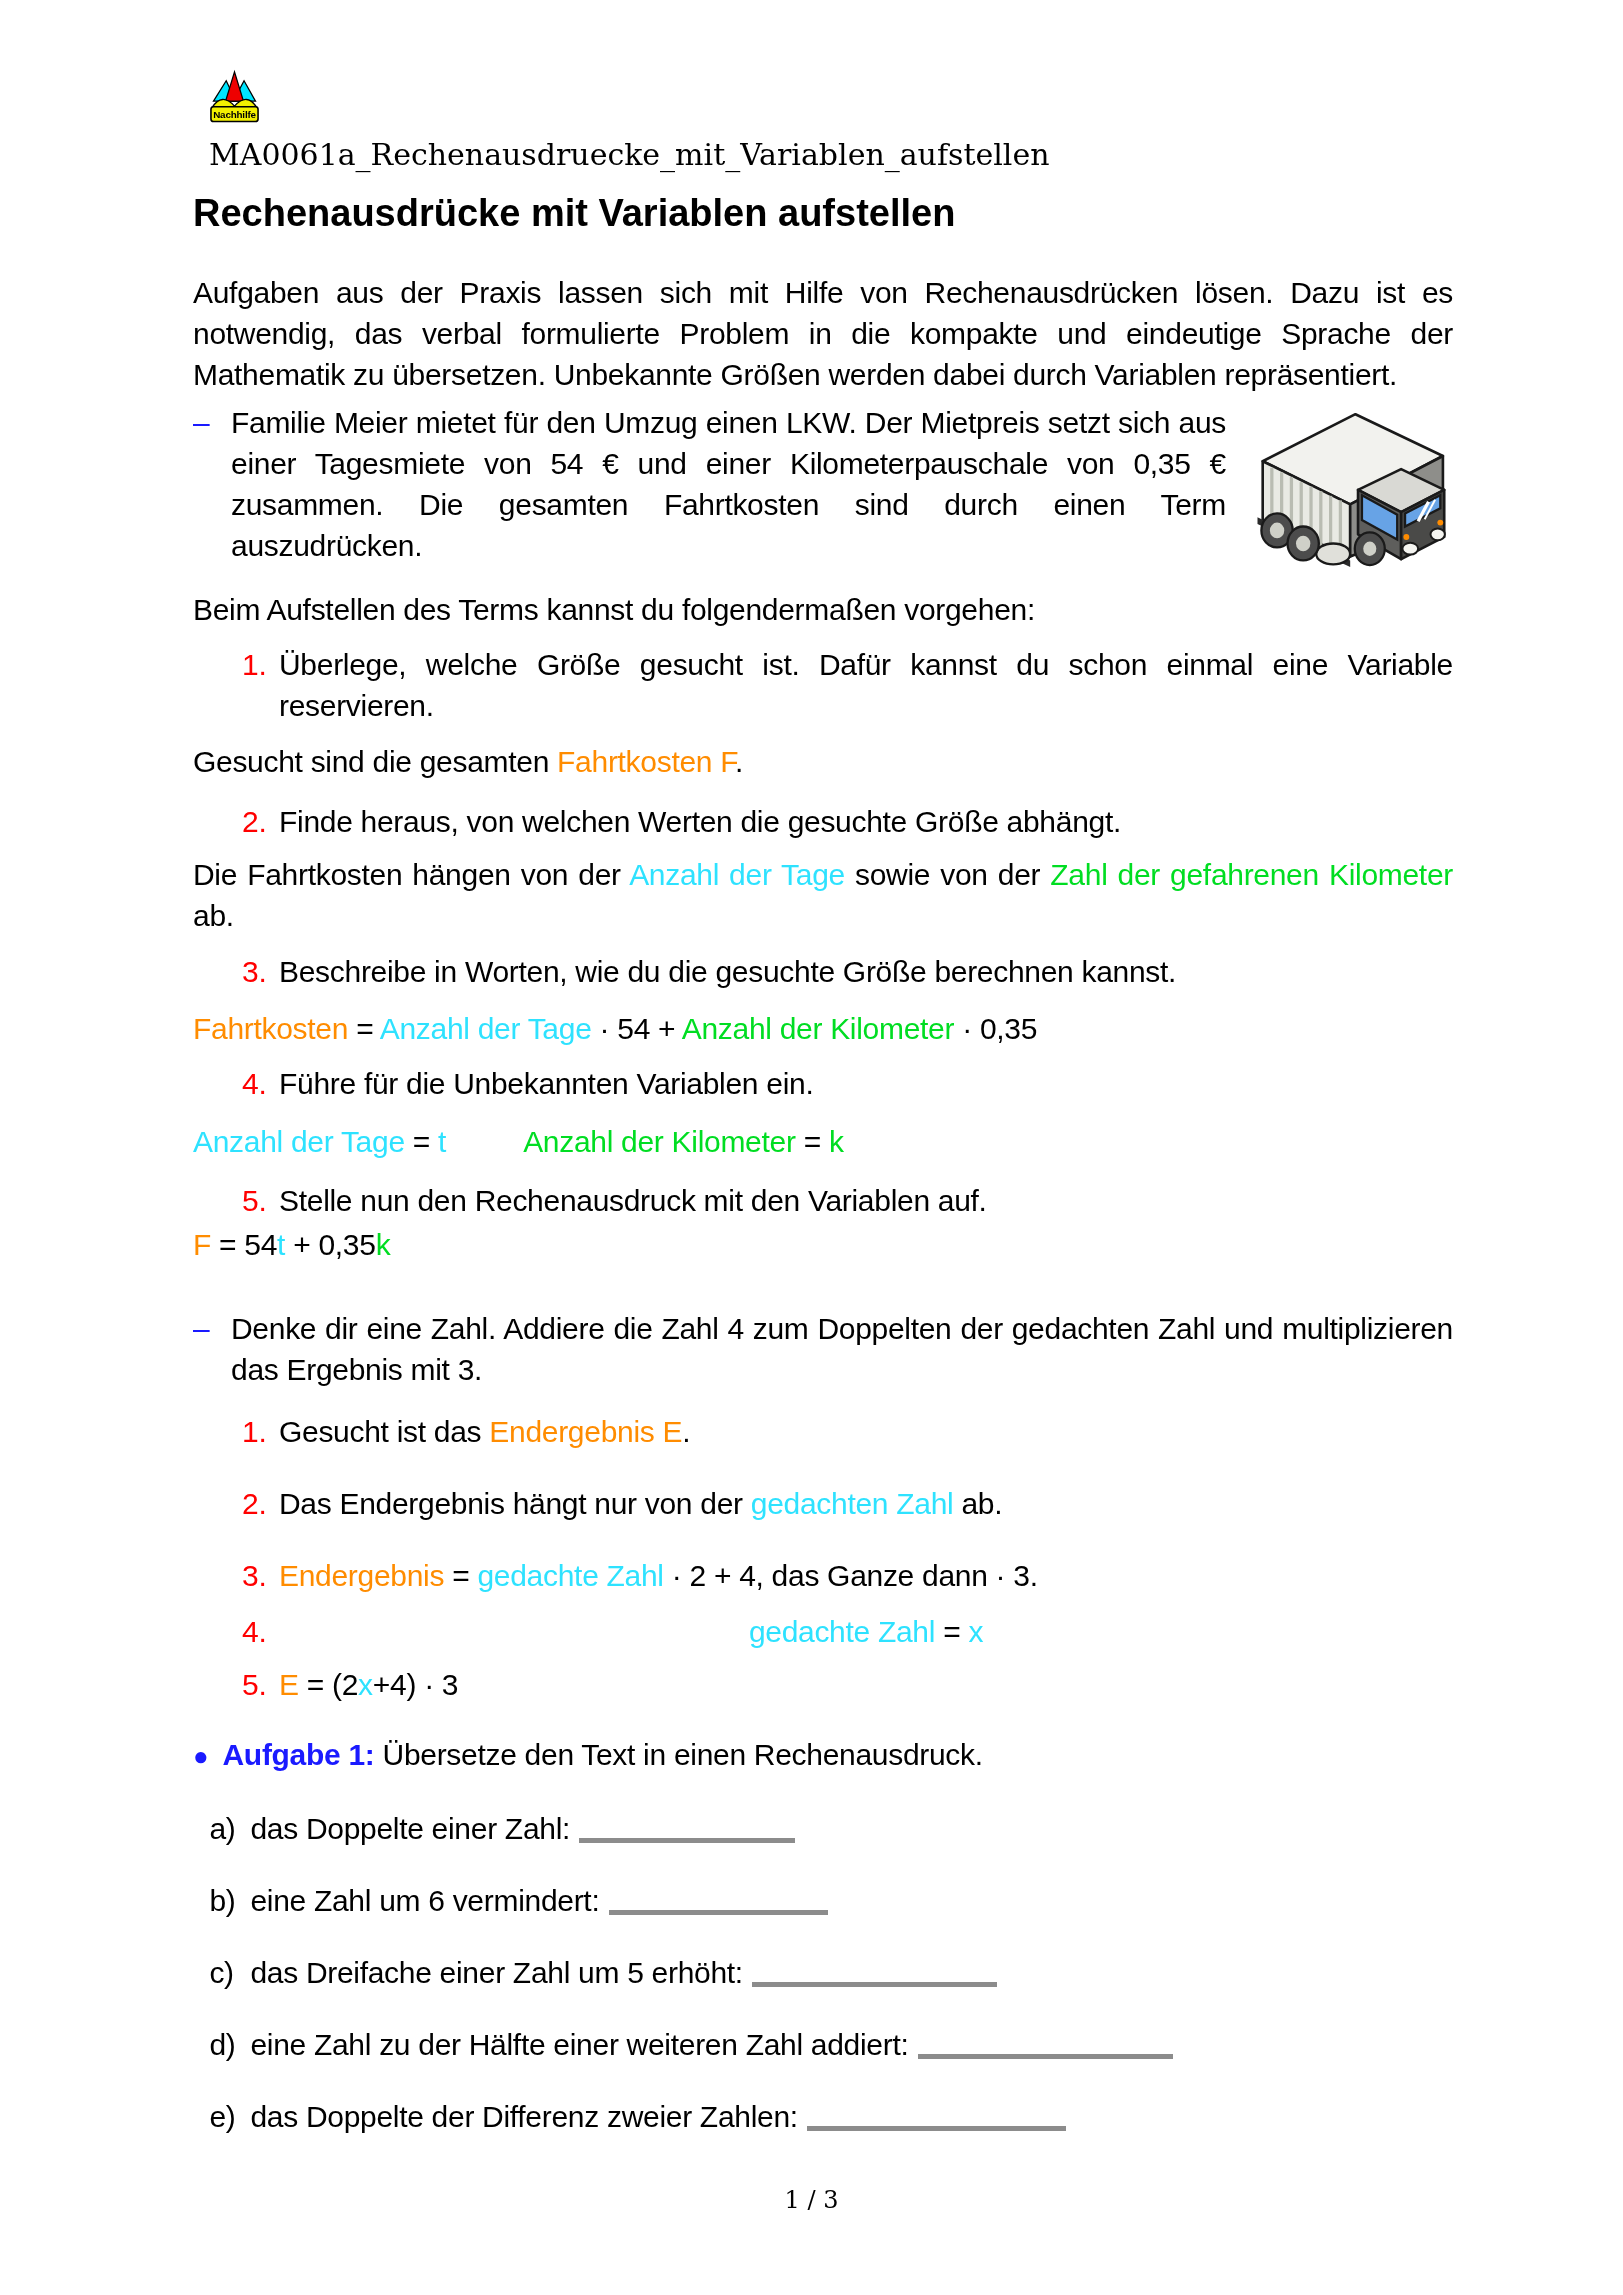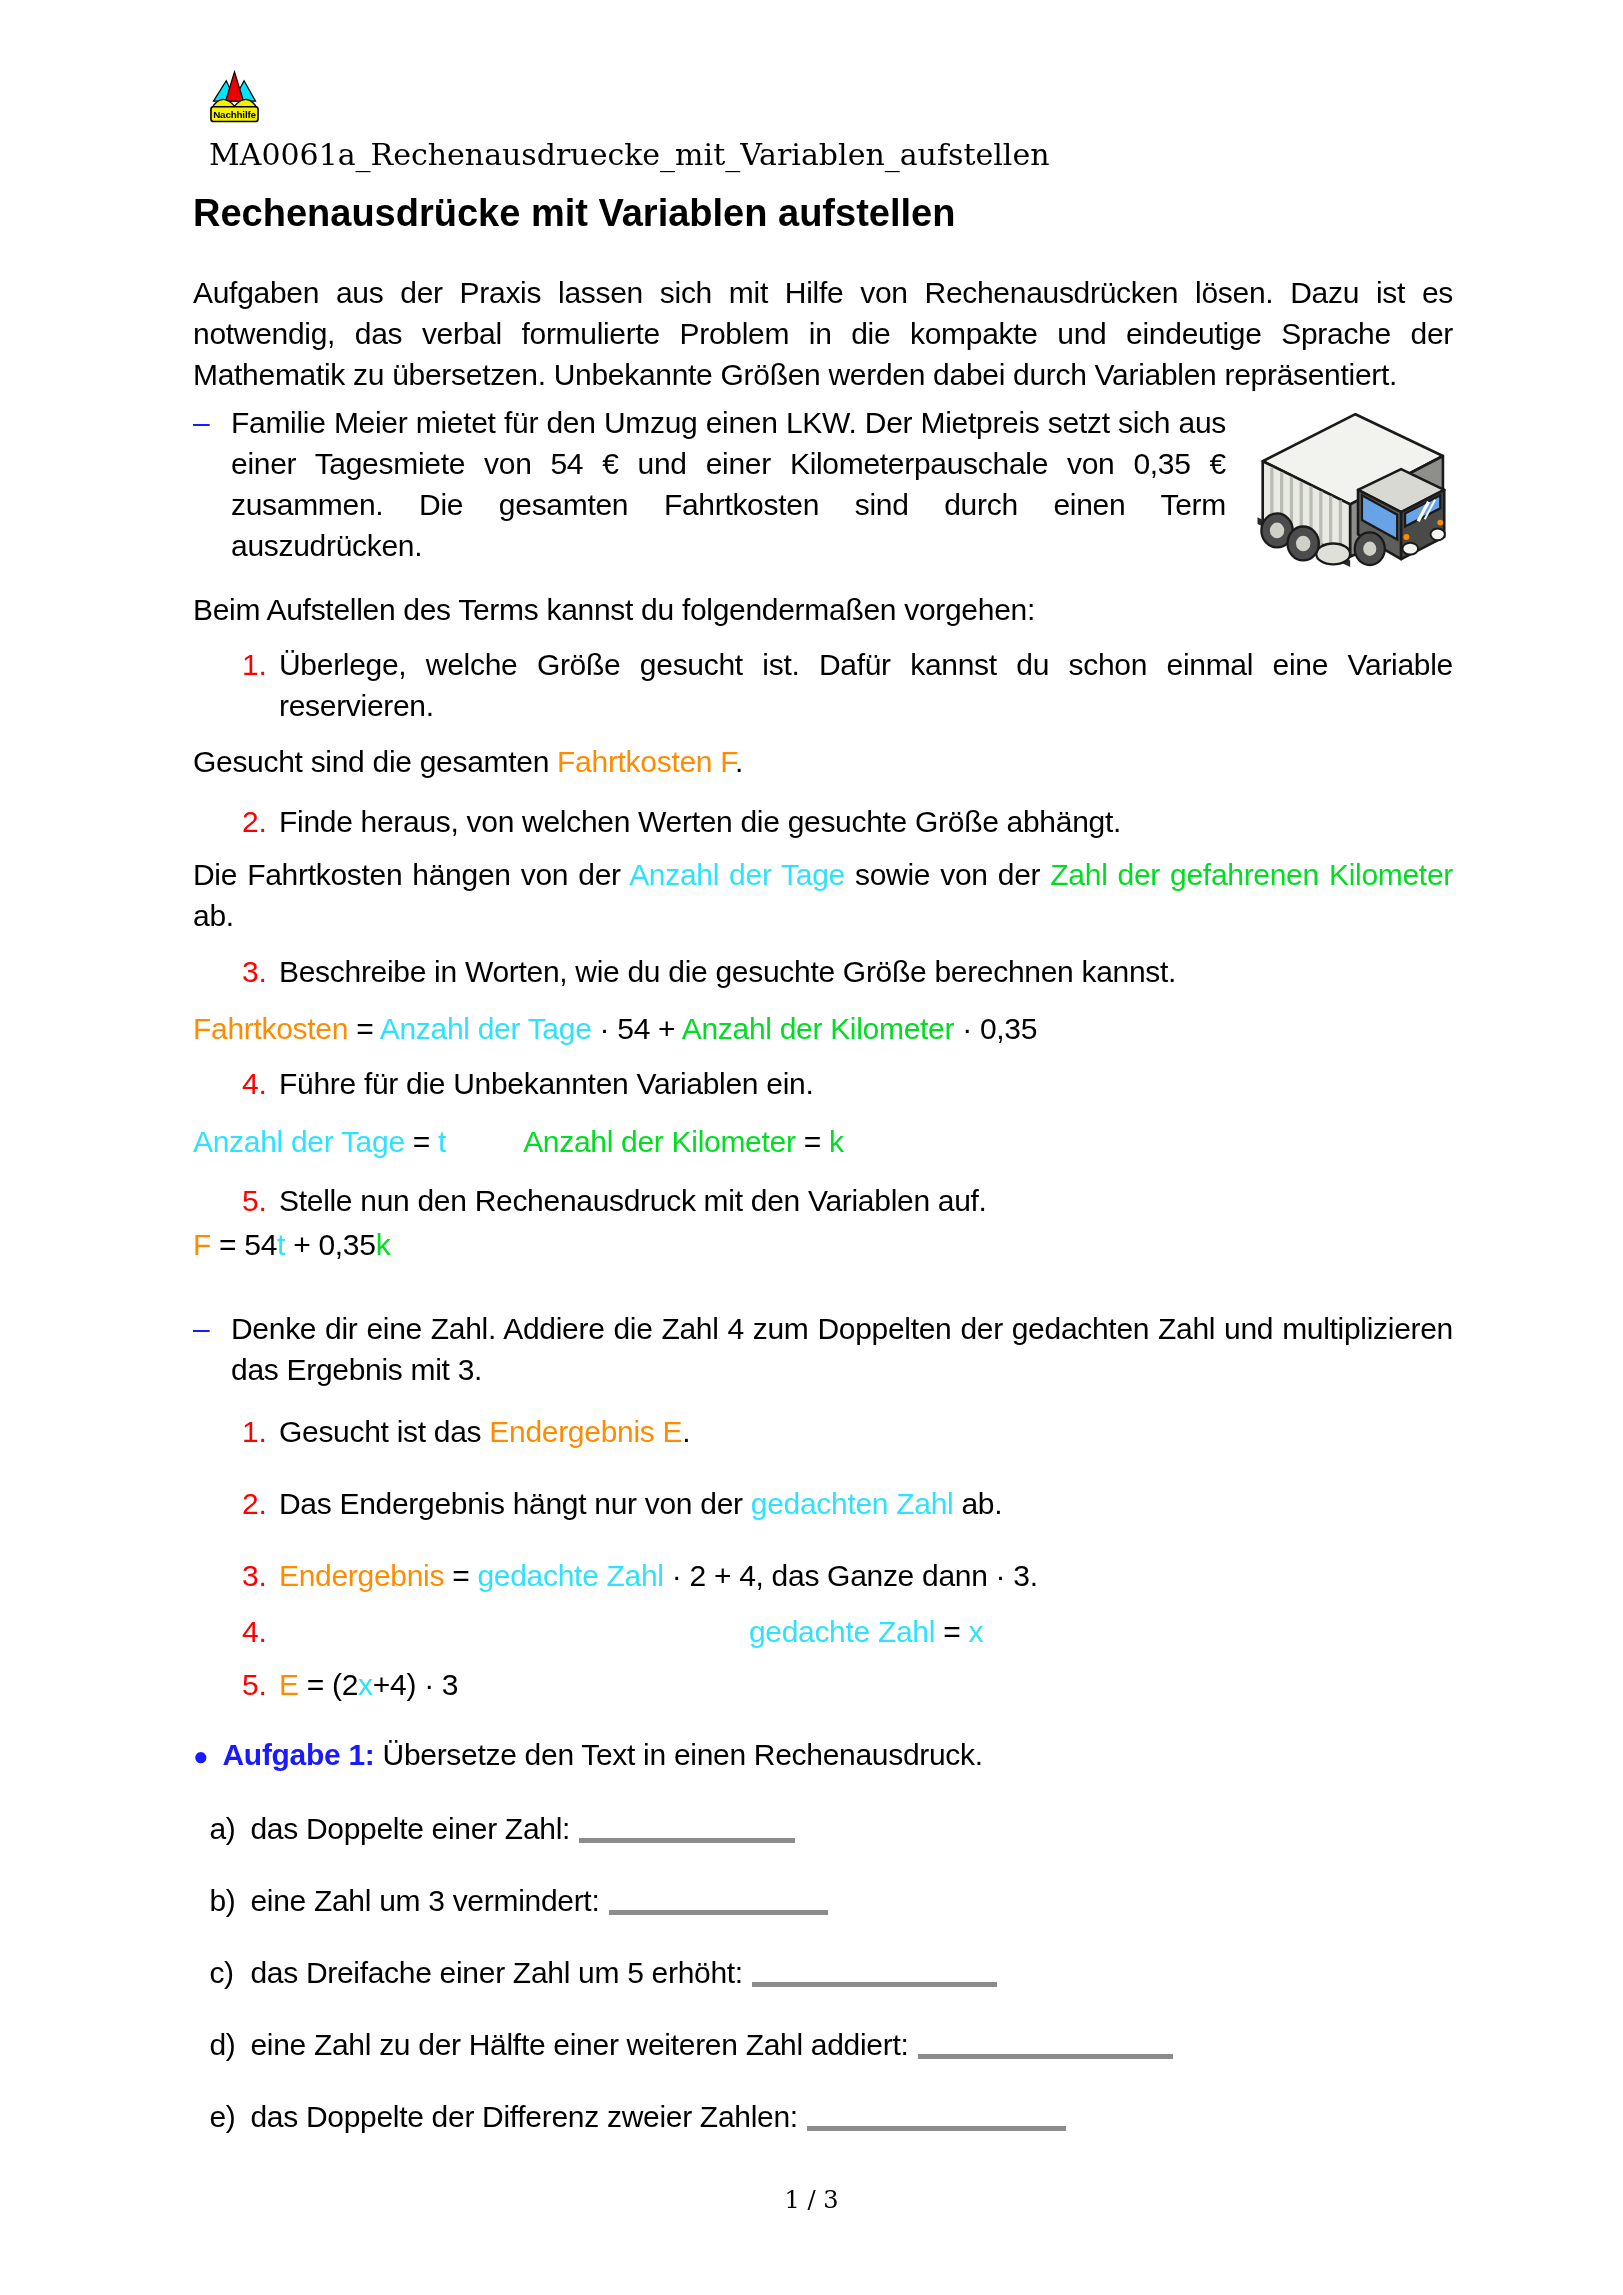--- a/index.html
+++ b/index.html
@@ -188,21 +188,21 @@
     <div class="dot">●</div>
     <div><span class="alabel">Aufgabe 1: </span><span>Übersetze den Text in einen Rechenausdruck.</span></div>
   </div>
 
   <div class="task">
     <div class="tletter">a)</div>
     <div class="ttext"><span>das Doppelte einer Zahl:</span><span class="answer-line" style="width: 216px;"></span></div>
   </div>
   <div class="task">
     <div class="tletter">b)</div>
-    <div class="ttext"><span>eine Zahl um 3 vermindert:</span><span class="answer-line" style="width: 219px;"></span></div>
+    <div class="ttext"><span>eine Zahl um 6 vermindert:</span><span class="answer-line" style="width: 219px;"></span></div>
   </div>
   <div class="task">
     <div class="tletter">c)</div>
     <div class="ttext"><span>das Dreifache einer Zahl um 5 erhöht:</span><span class="answer-line" style="width: 245px;"></span></div>
   </div>
   <div class="task">
     <div class="tletter">d)</div>
     <div class="ttext"><span>eine Zahl zu der Hälfte einer weiteren Zahl addiert:</span><span class="answer-line" style="width: 255px;"></span></div>
   </div>
   <div class="task">

